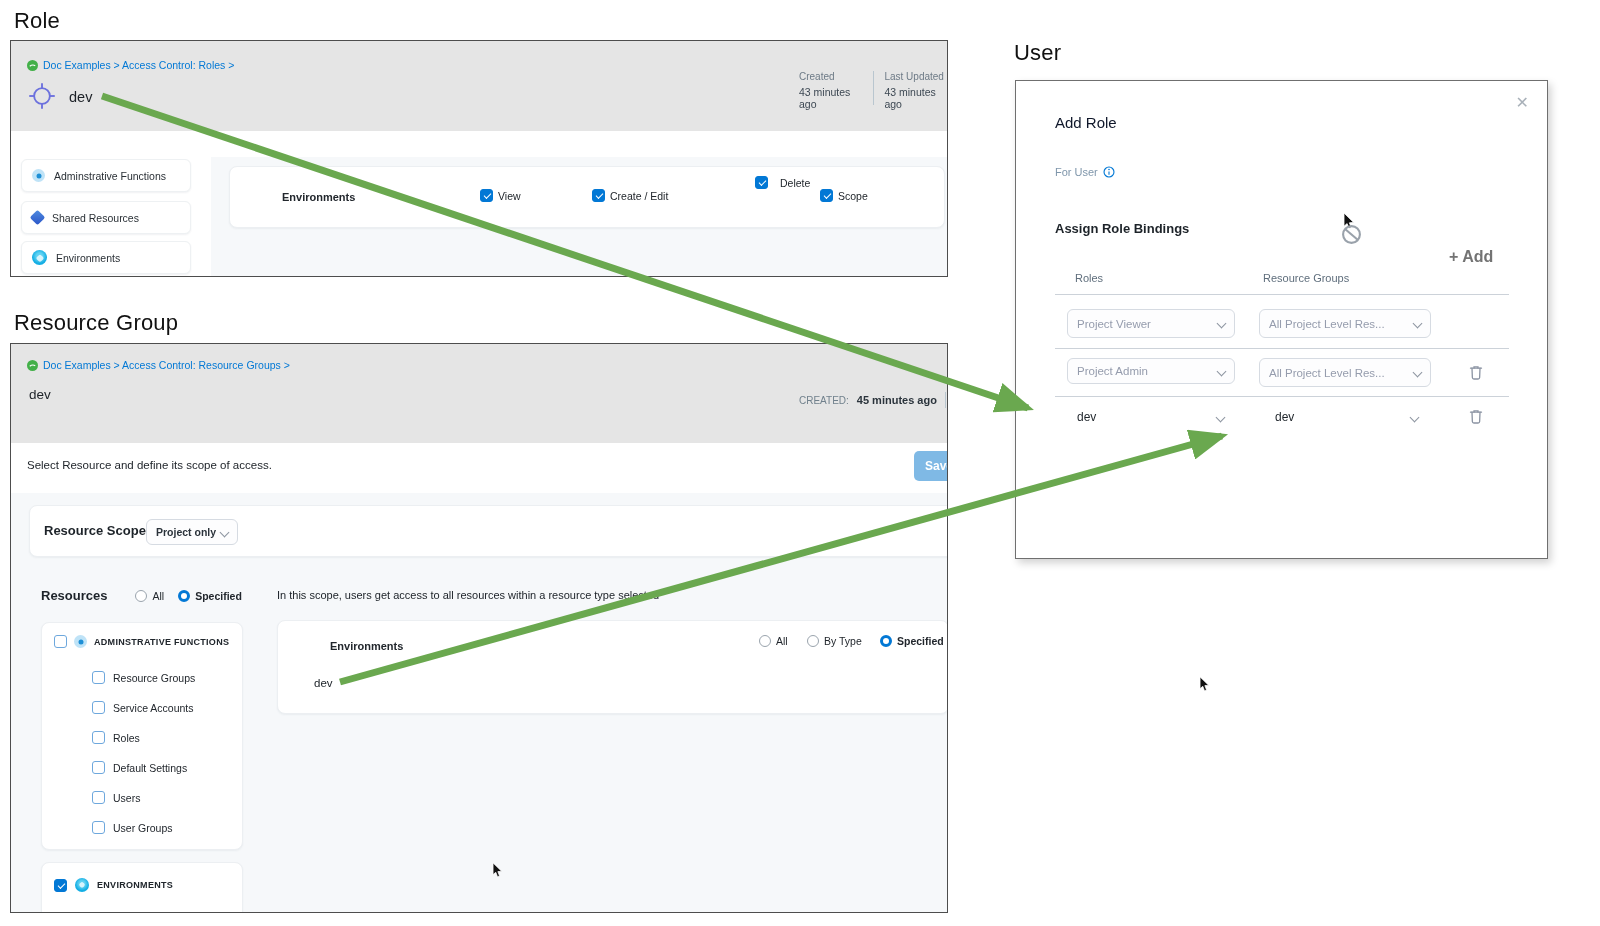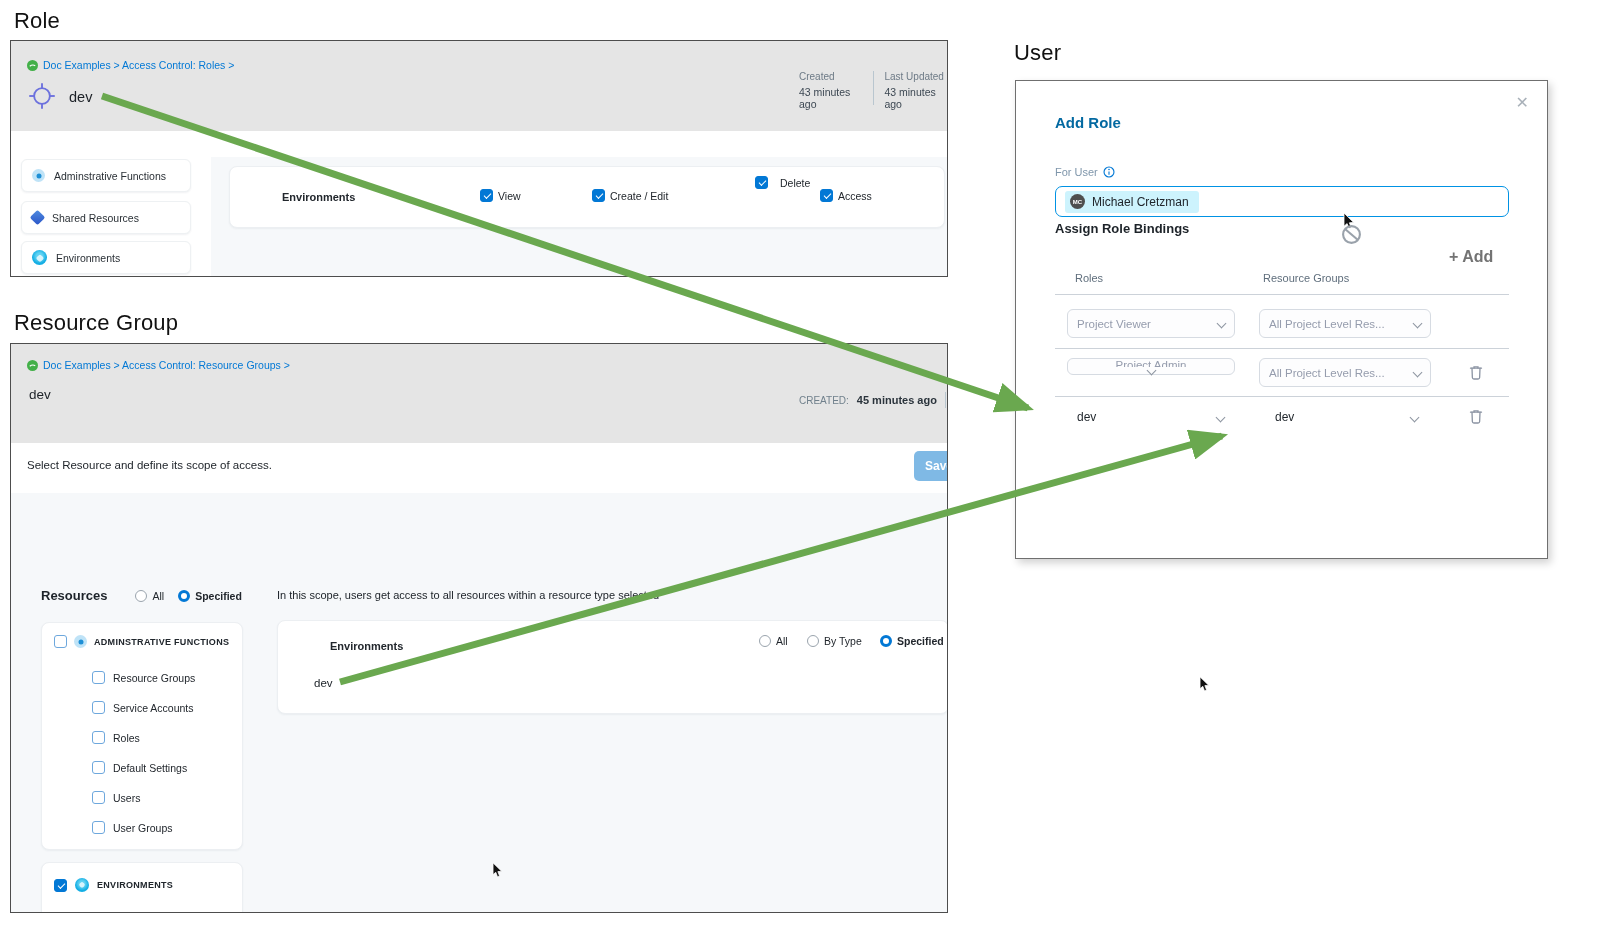--- a/index.html
+++ b/index.html
@@ -105,21 +105,21 @@
       <div class="abs flexrow" style="left:362px;top:22px;gap:5px;">
         <span class="cb on"></span>
         <span class="rd-label">Create / Edit</span>
       </div>
       <div class="abs flexrow" style="left:477px;top:9px;gap:12px;padding-left:48px;">
         <span class="cb on"></span>
         <span class="rd-label">Delete</span>
       </div>
       <div class="abs flexrow" style="left:590px;top:22px;gap:5px;">
         <span class="cb on"></span>
-        <span class="rd-label">Access</span>
+        <span class="rd-label">Scope</span>
       </div>
     </div>
 
   </div>
 
   <div class="abs section-heading" style="left:14px;top:310px;">Resource Group</div>
 
   <div class="panel" style="left:10px;top:343px;width:938px;height:570px;">
     <div class="hdr" style="height:99px;">
       <div class="crumb abs" style="left:16px;top:15px;">
@@ -138,20 +138,27 @@
       </div>
     </div>
 
     <div class="abs" style="left:0;top:99px;right:0;height:50px;background:#fff;">
       <span class="abs" style="left:16px;top:16px;font-size:11.5px;color:#22272d;">Select Resource and define its scope of access.</span>
       <div class="abs" style="left:903px;top:8px;width:50px;height:30px;background:#7fb9e5;border-radius:5px;color:#fff;font-size:12px;font-weight:700;display:flex;align-items:center;justify-content:center;">Save</div>
     </div>
 
     <div class="abs content-bg" style="left:0;top:149px;right:0;bottom:0;"></div>
 
+    <div class="card" style="left:18px;top:161px;width:930px;height:52px;">
+      <span class="abs" style="left:14px;top:17px;font-size:13px;font-weight:700;color:#1d2329;">Resource Scope</span>
+      <div class="select abs ghostless" style="left:116px;top:13px;width:92px;height:26px;">
+        <span style="font-size:10.5px;font-weight:600;color:#2b333b;">Project only</span>
+        <span class="chev"></span>
+      </div>
+    </div>
 
     <div class="abs flexrow" style="left:30px;top:244px;gap:14px;">
       <span style="font-size:13px;font-weight:700;color:#1d2329;">Resources</span>
       <span class="flexrow" style="gap:5px;margin-left:14px;">
         <span class="rd off"></span>
         <span class="rd-label">All</span>
       </span>
       <span class="flexrow" style="gap:5px;">
         <span class="rd on"></span>
         <span class="rd-label bld">Specified</span>
@@ -216,58 +223,52 @@
         <span class="rd-label bld">Specified</span>
       </div>
       <span class="abs" style="left:36px;top:56px;font-size:11.5px;color:#20262c;">dev</span>
     </div>
   </div>
 
   <div class="abs section-heading" style="left:1014px;top:40px;">User</div>
 
   <div class="panel" style="left:1015px;top:80px;width:533px;height:479px;border-color:#6f6f6f;box-shadow:3px 4px 8px rgba(0,0,0,.18);">
     <span class="abs" style="right:18px;top:12px;font-size:16px;color:#a9b1b9;">✕</span>
-    <div class="abs" style="left:39px;top:33px;font-size:15px;font-weight:700;color:#0369a1;">Add Role</div>
+    <div class="abs" style="left:39px;top:33px;font-size:15px;font-weight:400;color:#0f172a;">Add Role</div>
 
     <div class="abs flexrow" style="left:39px;top:85px;gap:5px;">
       <span style="font-size:11px;color:#7f96ab;">For User</span>
       <svg width="12" height="12" viewBox="0 0 14 14">
           <circle cx="7" cy="7" r="5.8" fill="none" stroke="#0278d5" stroke-width="1.3"></circle>
           <line x1="7" y1="6.4" x2="7" y2="10.2" stroke="#0278d5" stroke-width="1.3"></line>
           <circle cx="7" cy="4.1" r="0.95" fill="#0278d5"></circle>
         </svg>
     </div>
 
-    <div class="abs flexrow" style="left:39px;top:105px;width:454px;height:31px;border:1.5px solid #0092e4;border-radius:7px;box-sizing:border-box;background:#fff;">
-      <div class="flexrow" style="margin-left:9px;height:22px;background:#cdf3fd;border-radius:3px;padding:0 10px 0 5px;gap:7px;">
-        <span style="width:15px;height:15px;border-radius:50%;background:#4f4f4f;color:#fff;font-size:6px;font-weight:700;display:flex;align-items:center;justify-content:center;">MC</span>
-        <span style="font-size:12px;color:#21262c;">Michael Cretzman</span>
-      </div>
-    </div>
 
     <div class="abs" style="left:39px;top:140px;font-size:13px;font-weight:700;color:#1d2329;">Assign Role Bindings</div>
     <div class="abs" style="left:433px;top:167px;font-size:16px;font-weight:600;color:#737373;">+ Add</div>
 
     <div class="abs" style="left:59px;top:191px;font-size:11px;color:#5f6e7c;">Roles</div>
     <div class="abs" style="left:247px;top:191px;font-size:11px;color:#5f6e7c;">Resource Groups</div>
 
     <div class="divline" style="left:39px;top:213px;width:454px;"></div>
 
     <div class="select abs" style="left:51px;top:228px;width:168px;height:29px;">
       <span class="sel-text">Project Viewer</span>
       <span class="chev"></span>
     </div>
     <div class="select abs" style="left:243px;top:228px;width:172px;height:29px;">
       <span class="sel-text">All Project Level Res...</span>
       <span class="chev"></span>
     </div>
 
     <div class="divline" style="left:39px;top:267px;width:454px;"></div>
 
-    <div class="select abs" style="left:51px;top:277px;width:168px;height:17px;flex-direction:column;">
+    <div class="select abs" style="left:51px;top:277px;width:168px;height:26px;">
       <span class="sel-text">Project Admin</span>
       <span class="chev"></span>
     </div>
     <div class="select abs" style="left:243px;top:277px;width:172px;height:29px;">
       <span class="sel-text">All Project Level Res...</span>
       <span class="chev"></span>
     </div>
     <svg class="abs" style="left:452px;top:283px;" width="16" height="17" viewBox="0 0 16 17">
       <path d="M2.5 4.2h11" stroke="#8a93a2" stroke-width="1.3" stroke-linecap="round" fill="none"></path>
       <path d="M4 4.2l.35 9.3a1.6 1.6 0 001.6 1.5h4.1a1.6 1.6 0 001.6-1.5L12 4.2" stroke="#8a93a2" stroke-width="1.3" fill="none" stroke-linecap="round"></path>

